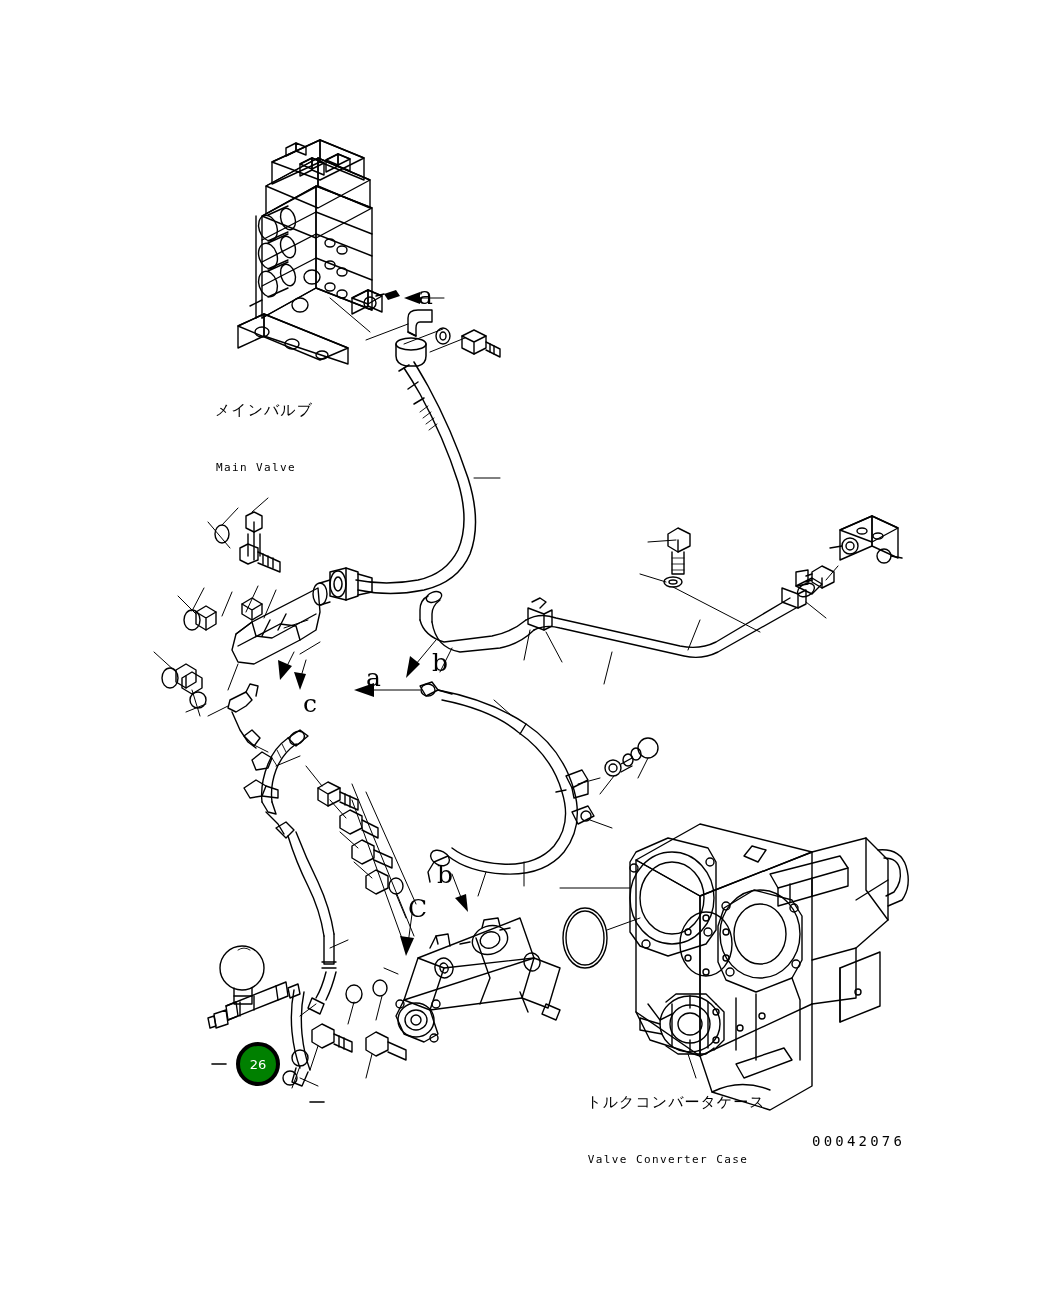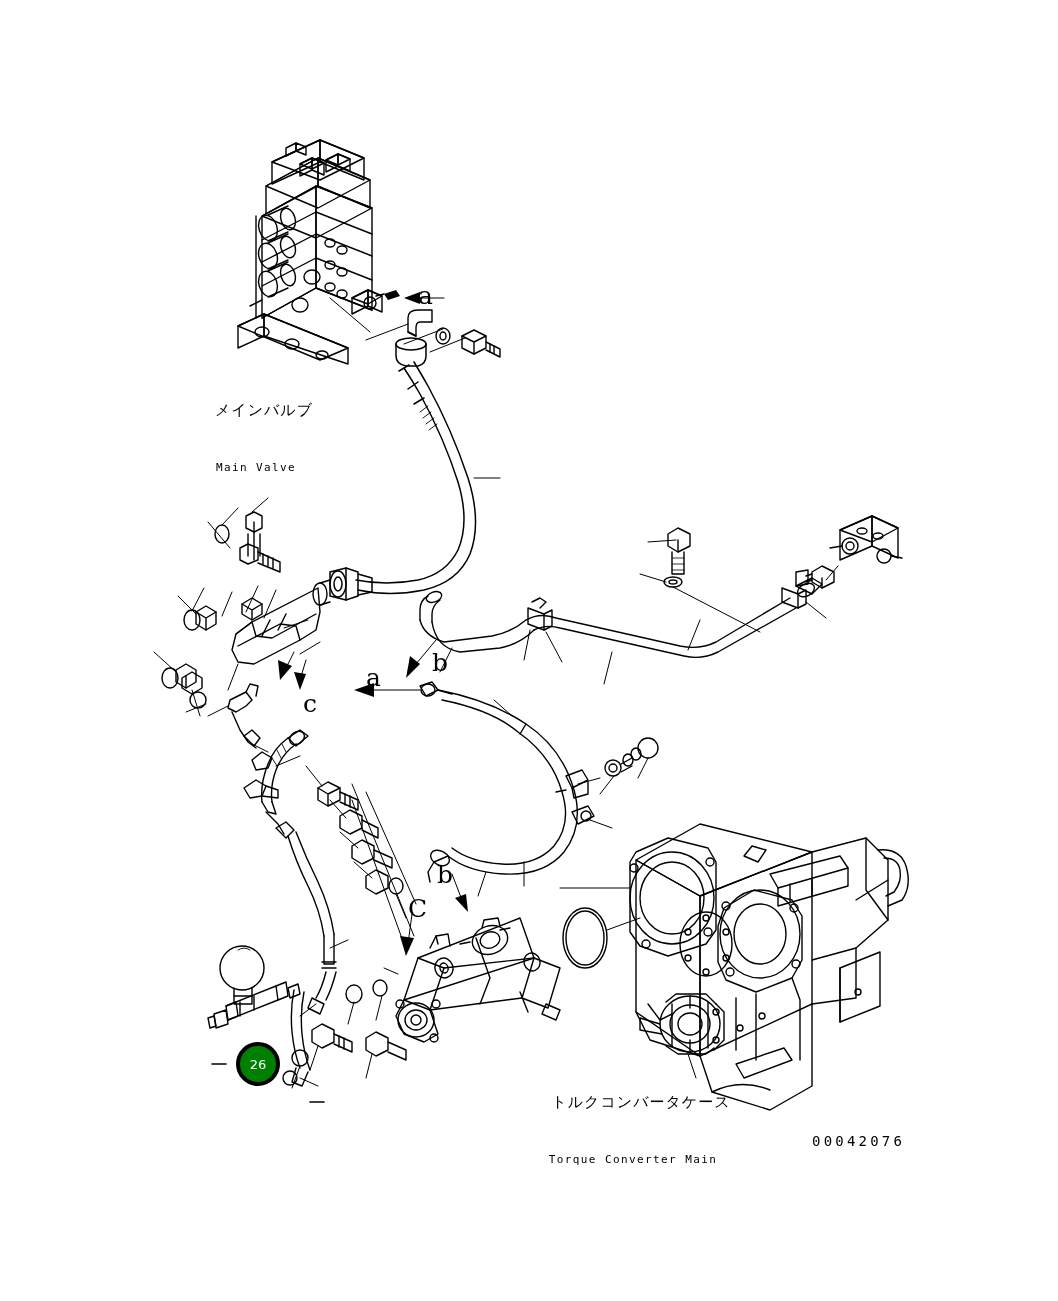--- a/index.html
+++ b/index.html
@@ -626,23 +626,23 @@
 
     </g>
   </svg>
 
   <div class="lbl" style="left:186px; top:360px; width:140px;">
     <span class="jp">メインバルブ</span>
     <span class="en">Main Valve</span>
   </div>
 
 
-  <div class="lbl" style="left:503px; top:1052px; width:260px;">
+  <div class="lbl" style="left:538px; top:1052px; width:260px;">
     <span class="jp">トルクコンバータケース</span>
-    <span class="en">Torque Converter Main</span>
+    <span class="en">Valve Converter Case</span>
   </div>
 
   <div class="callout" style="left:418px; top:283px;">a</div>
   <div class="callout" style="left:366px; top:665px;">a</div>
   <div class="callout" style="left:432px; top:650px;">b</div>
   <div class="callout" style="left:303px; top:691px;">c</div>
   <div class="callout" style="left:437px; top:862px;">b</div>
   <div class="callout" style="left:408px; top:896px;">C</div>
 
   <div id="item-badge">

